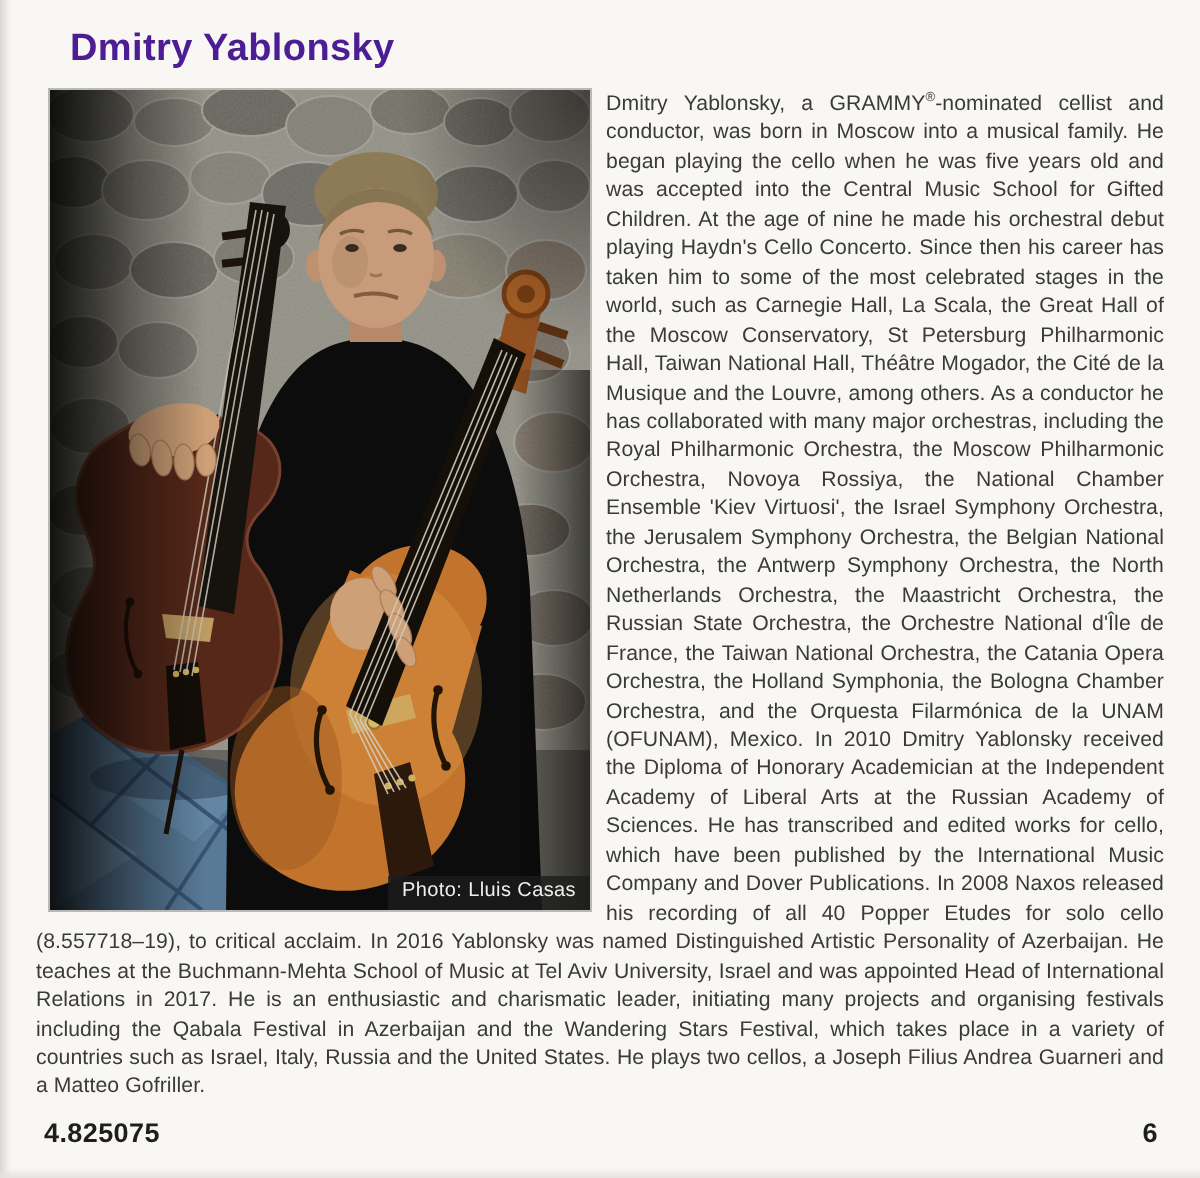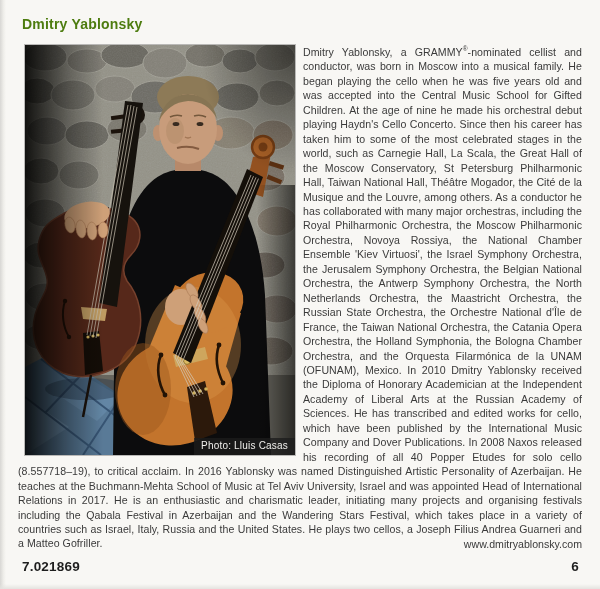--- a/index.html
+++ b/index.html
@@ -8,22 +8,22 @@
     background:#f8f7f4;
     font-family:"Liberation Sans","DejaVu Sans",sans-serif;
     color:#383838;
   }
   .scan-edge-left{position:absolute;left:0;top:0;width:6px;height:100%;
     background:linear-gradient(90deg,#d8d7d4,#efeeea 60%,rgba(239,238,234,0));pointer-events:none;}
   .scan-edge-bottom{position:absolute;left:0;bottom:0;width:100%;height:5px;
     background:linear-gradient(0deg,#e4e3df,rgba(228,227,223,0));pointer-events:none;}
   .page{padding:14px 18px 0 18px;position:relative;}
   h1.page-title{
-    font-size:14px;line-height:17px;font-weight:bold;color:#4d7c0f;
-    letter-spacing:.2px;margin:2px 0 12px 4px;
+    font-size:19px;line-height:17px;font-weight:bold;color:#4c1d95;
+    letter-spacing:.2px;margin:2px 0 12px 17px;
   }
   .bio-wrap{position:relative;}
   figure.photo{
     float:left;width:270px;height:410px;margin:0 8px 6px 7px;
     position:relative;background:#6d6b64;overflow:hidden;
     box-shadow:0 0 0 1px rgba(0,0,0,.25);
   }
   figure.photo svg{display:block;}
   figcaption.credit{
     position:absolute;right:0;bottom:0;background:rgba(28,28,28,.78);
@@ -226,21 +226,20 @@
           <rect x="0" y="0" width="78" height="410" fill="url(#vigL)"></rect>
           <rect x="175" y="0" width="95" height="130" fill="url(#cornerTR)"></rect>
           <rect x="232" y="140" width="38" height="270" fill="url(#shadeR)"></rect>
           <rect x="0" y="0" width="270" height="410" fill="#1a1208" opacity="0.05"></rect>
         </g>
       </svg>
       <figcaption class="credit">Photo: Lluis Casas</figcaption>
     </figure>
 
     <p class="bio"><span class="seg-normal">Dmitry Yablonsky, a GRAMMY</span><span class="seg-sup">®</span><span class="seg-normal">-nominated cellist and conductor, was born in Moscow into a musical family. He began playing the cello when he was five years old and was accepted into the Central Music School for Gifted Children. At the age of nine he made his orchestral debut playing Haydn's </span><span class="seg-italic">Cello Concerto</span><span class="seg-normal">. Since then his career has taken him to some of the most celebrated stages in the world, such as Carnegie Hall, La Scala, the Great Hall of the Moscow Conservatory, St Petersburg Philharmonic Hall, Taiwan National Hall, Théâtre Mogador, the Cité de la Musique and the Louvre, among others. As a conductor he has collaborated with many major orchestras, including the Royal Philharmonic Orchestra, the Moscow Philharmonic Orchestra, Novoya Rossiya, the National Chamber Ensemble 'Kiev Virtuosi', the Israel Symphony Orchestra, the Jerusalem Symphony Orchestra, the Belgian National Orchestra, the Antwerp Symphony Orchestra, the North Netherlands Orchestra, the Maastricht Orchestra, the Russian State Orchestra, the Orchestre National d'Île de France, the Taiwan National Orchestra, the Catania Opera Orchestra, the Holland Symphonia, the Bologna Chamber Orchestra, and the Orquesta Filarmónica de la UNAM (OFUNAM), Mexico. In 2010 Dmitry Yablonsky received the Diploma of Honorary Academician at the Independent Academy of Liberal Arts at the Russian Academy of Sciences. He has transcribed and edited works for cello, which have been published by the International Music Company and Dover Publications. In 2008 Naxos released his recording of all 40 Popper </span><span class="seg-italic">Etudes</span><span class="seg-normal"> for solo cello (8.557718–19), to critical acclaim. In 2016 Yablonsky was named Distinguished Artistic Personality of Azerbaijan. He teaches at the Buchmann-Mehta School of Music at Tel Aviv University, Israel and was appointed Head of International Relations in 2017. He is an enthusiastic and charismatic leader, initiating many projects and organising festivals including the Qabala Festival in Azerbaijan and the Wandering Stars Festival, which takes place in a variety of countries such as Israel, Italy, Russia and the United States. He plays two cellos, a Joseph Filius Andrea Guarneri and a Matteo Gofriller.</span></p>
-    <span class="website">www.dmitryablonsky.com</span>
   </div>
 
 </div>
 
 <div class="footer">
-  <span>7.021869</span>
+  <span>4.825075</span>
   <span>6</span>
 </div>
 
 </body></html>

